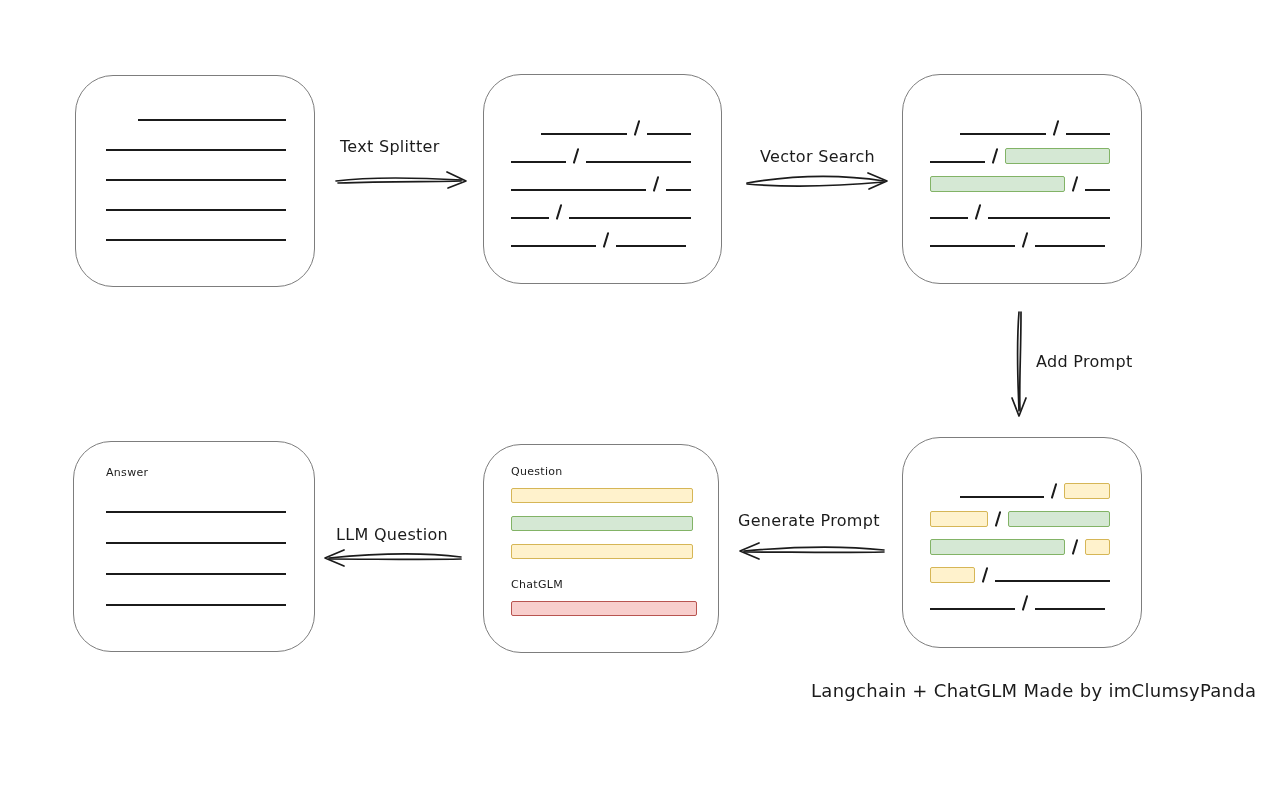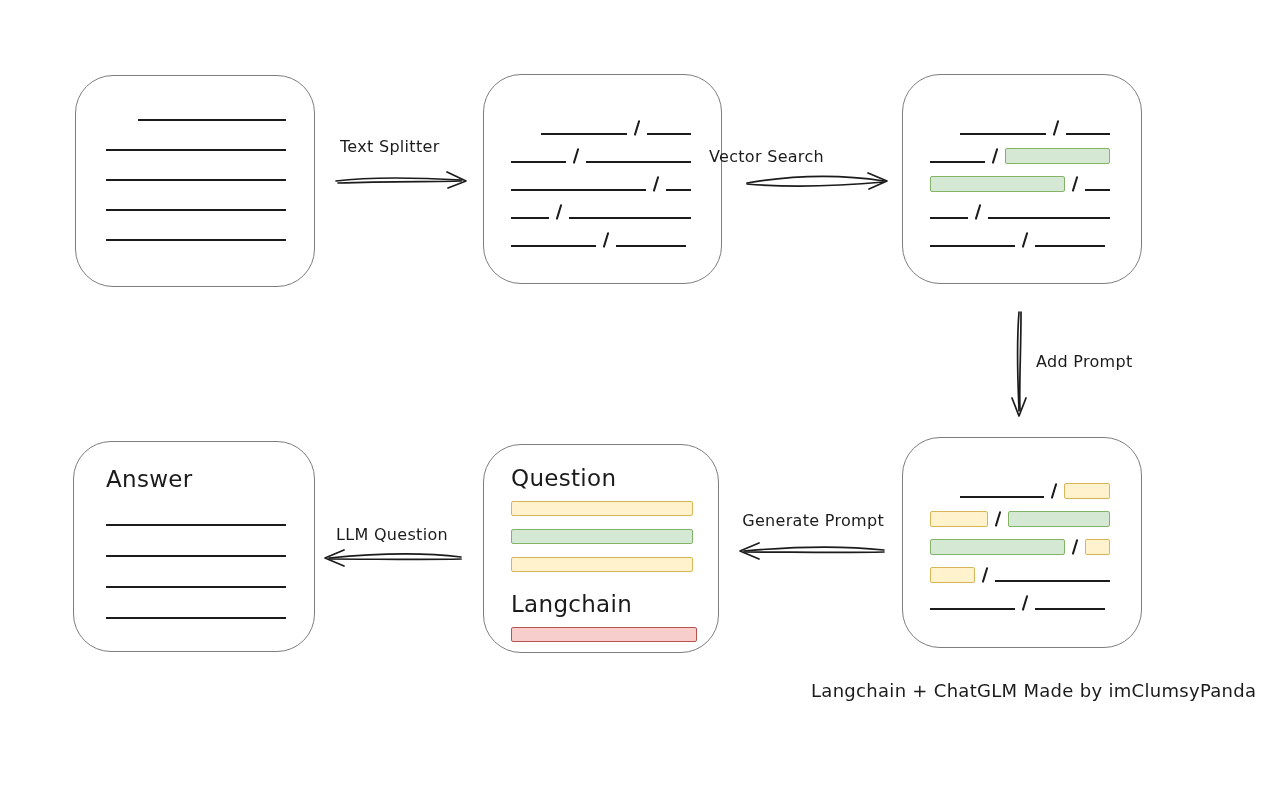--- a/index.html
+++ b/index.html
@@ -26,34 +26,34 @@
   .seg-row { display:flex; align-items:flex-end; gap:4px; height:17px; }
   .seg-line { border-bottom:2px solid var(--ink,#1b1b1b); margin-bottom:1px; }
   .slash { position:relative; width:12px; height:17px; flex:0 0 auto; }
   .slash::after { content:""; position:absolute; left:5px; bottom:0; width:2.4px; height:16px;
                   background:var(--ink,#1b1b1b); transform:rotate(17deg); border-radius:1px; }
   .chip { height:16px; border-width:1.5px; border-style:solid; border-radius:2px; }
   .chip-green  { background:var(--green-fill,#d5e8d4);  border-color:var(--green-border,#82b366); }
   .chip-yellow { background:var(--yellow-fill,#fff2cc); border-color:var(--yellow-border,#d6b656); }
   .chip-red    { background:var(--red-fill,#f8cecc);    border-color:var(--red-border,#b85450); }
 
-  .heading { font-size:23px; color:var(--ink,#1b1b1b); letter-spacing:0.3px; }
+  .heading { font-size:11px; color:var(--ink,#1b1b1b); letter-spacing:0.3px; }
   .bars { display:flex; flex-direction:column; }
   .knowledge-bars { margin-top:10px; gap:13px; }
   .question-heading { margin-top:19px; }
   .question-bars { margin-top:10px; }
   .bar { height:15px; border-width:1.5px; border-style:solid; border-radius:2px; }
 
   .answer-lines { display:flex; flex-direction:column; gap:29px; margin-top:32px; }
 
   .arrow-label { position:absolute; font-size:16px; color:var(--ink,#1b1b1b); white-space:nowrap; letter-spacing:0.3px; }
   #lbl-ts { left:340px;  top:137px; width:120px; text-align:left; }
-  #lbl-vs { left:709px;  top:147px; width:130px; text-align:left; }
+  #lbl-vs { left:745px;  top:147px; width:130px; text-align:right; }
   #lbl-ac { left:1036px; top:352px; }
-  #lbl-gp { left:738px;  top:511px; width:146px; text-align:right; }
+  #lbl-gp { left:738px;  top:511px; width:146px; text-align:left; }
   #lbl-lr { left:330px;  top:525px; width:124px; text-align:center; }
 
   .caption { position:absolute; left:811px; top:680px; font-size:18px; color:var(--ink,#1b1b1b); letter-spacing:0.3px; white-space:nowrap; }
 </style>
 </head>
 <body>
 
 <div class="canvas">
 
   <svg class="arrows" width="1262" height="792" viewBox="0 0 1262 792">
@@ -186,21 +186,21 @@
       </div>
   </div>
 
   <div class="node" id="prompt-node">
     <div class="heading">Question</div>
     <div class="bars knowledge-bars">
         <div class="bar chip-yellow" style="width: 182px;"></div>
         <div class="bar chip-green" style="width: 182px;"></div>
         <div class="bar chip-yellow" style="width: 182px;"></div>
       </div>
-    <div class="heading question-heading">Langchain</div>
+    <div class="heading question-heading">ChatGLM</div>
     <div class="bars question-bars">
         <div class="bar chip-red" style="width: 186px;"></div>
       </div>
   </div>
 
   <div class="node" id="answer-node">
     <div class="heading">Answer</div>
     <div class="answer-lines">
         <div class="doc-line" style="width: 180px;"></div>
         <div class="doc-line" style="width: 180px;"></div>

